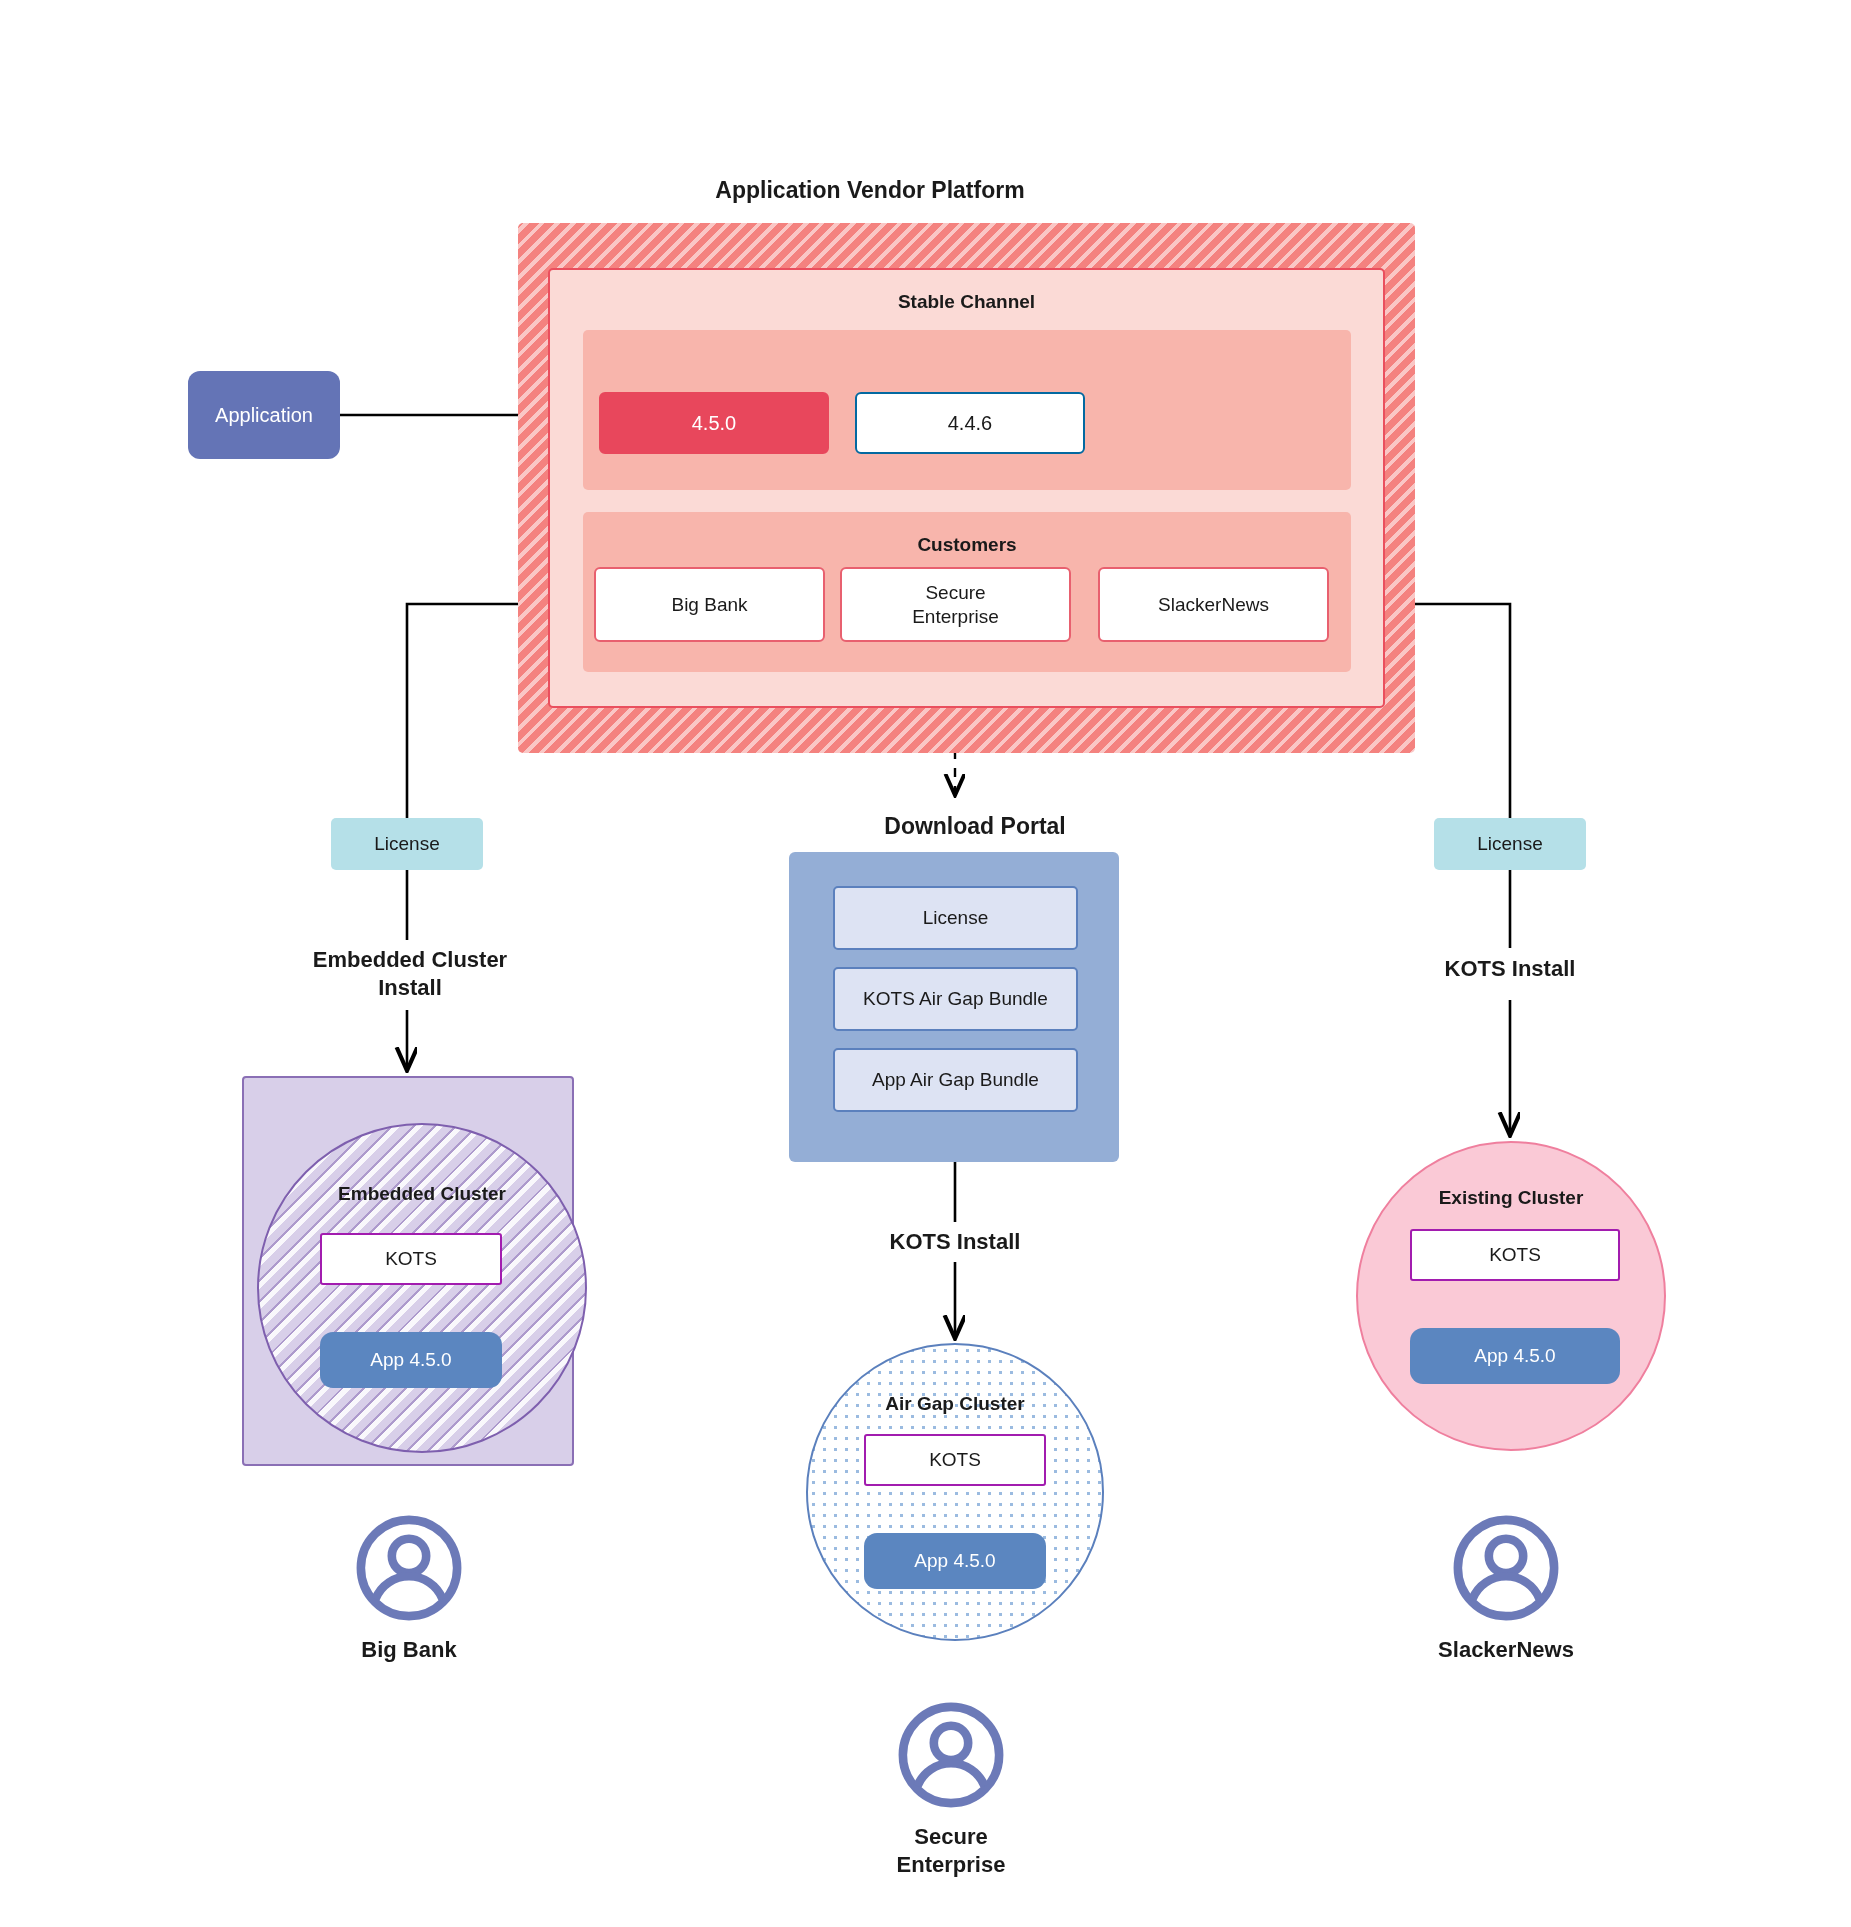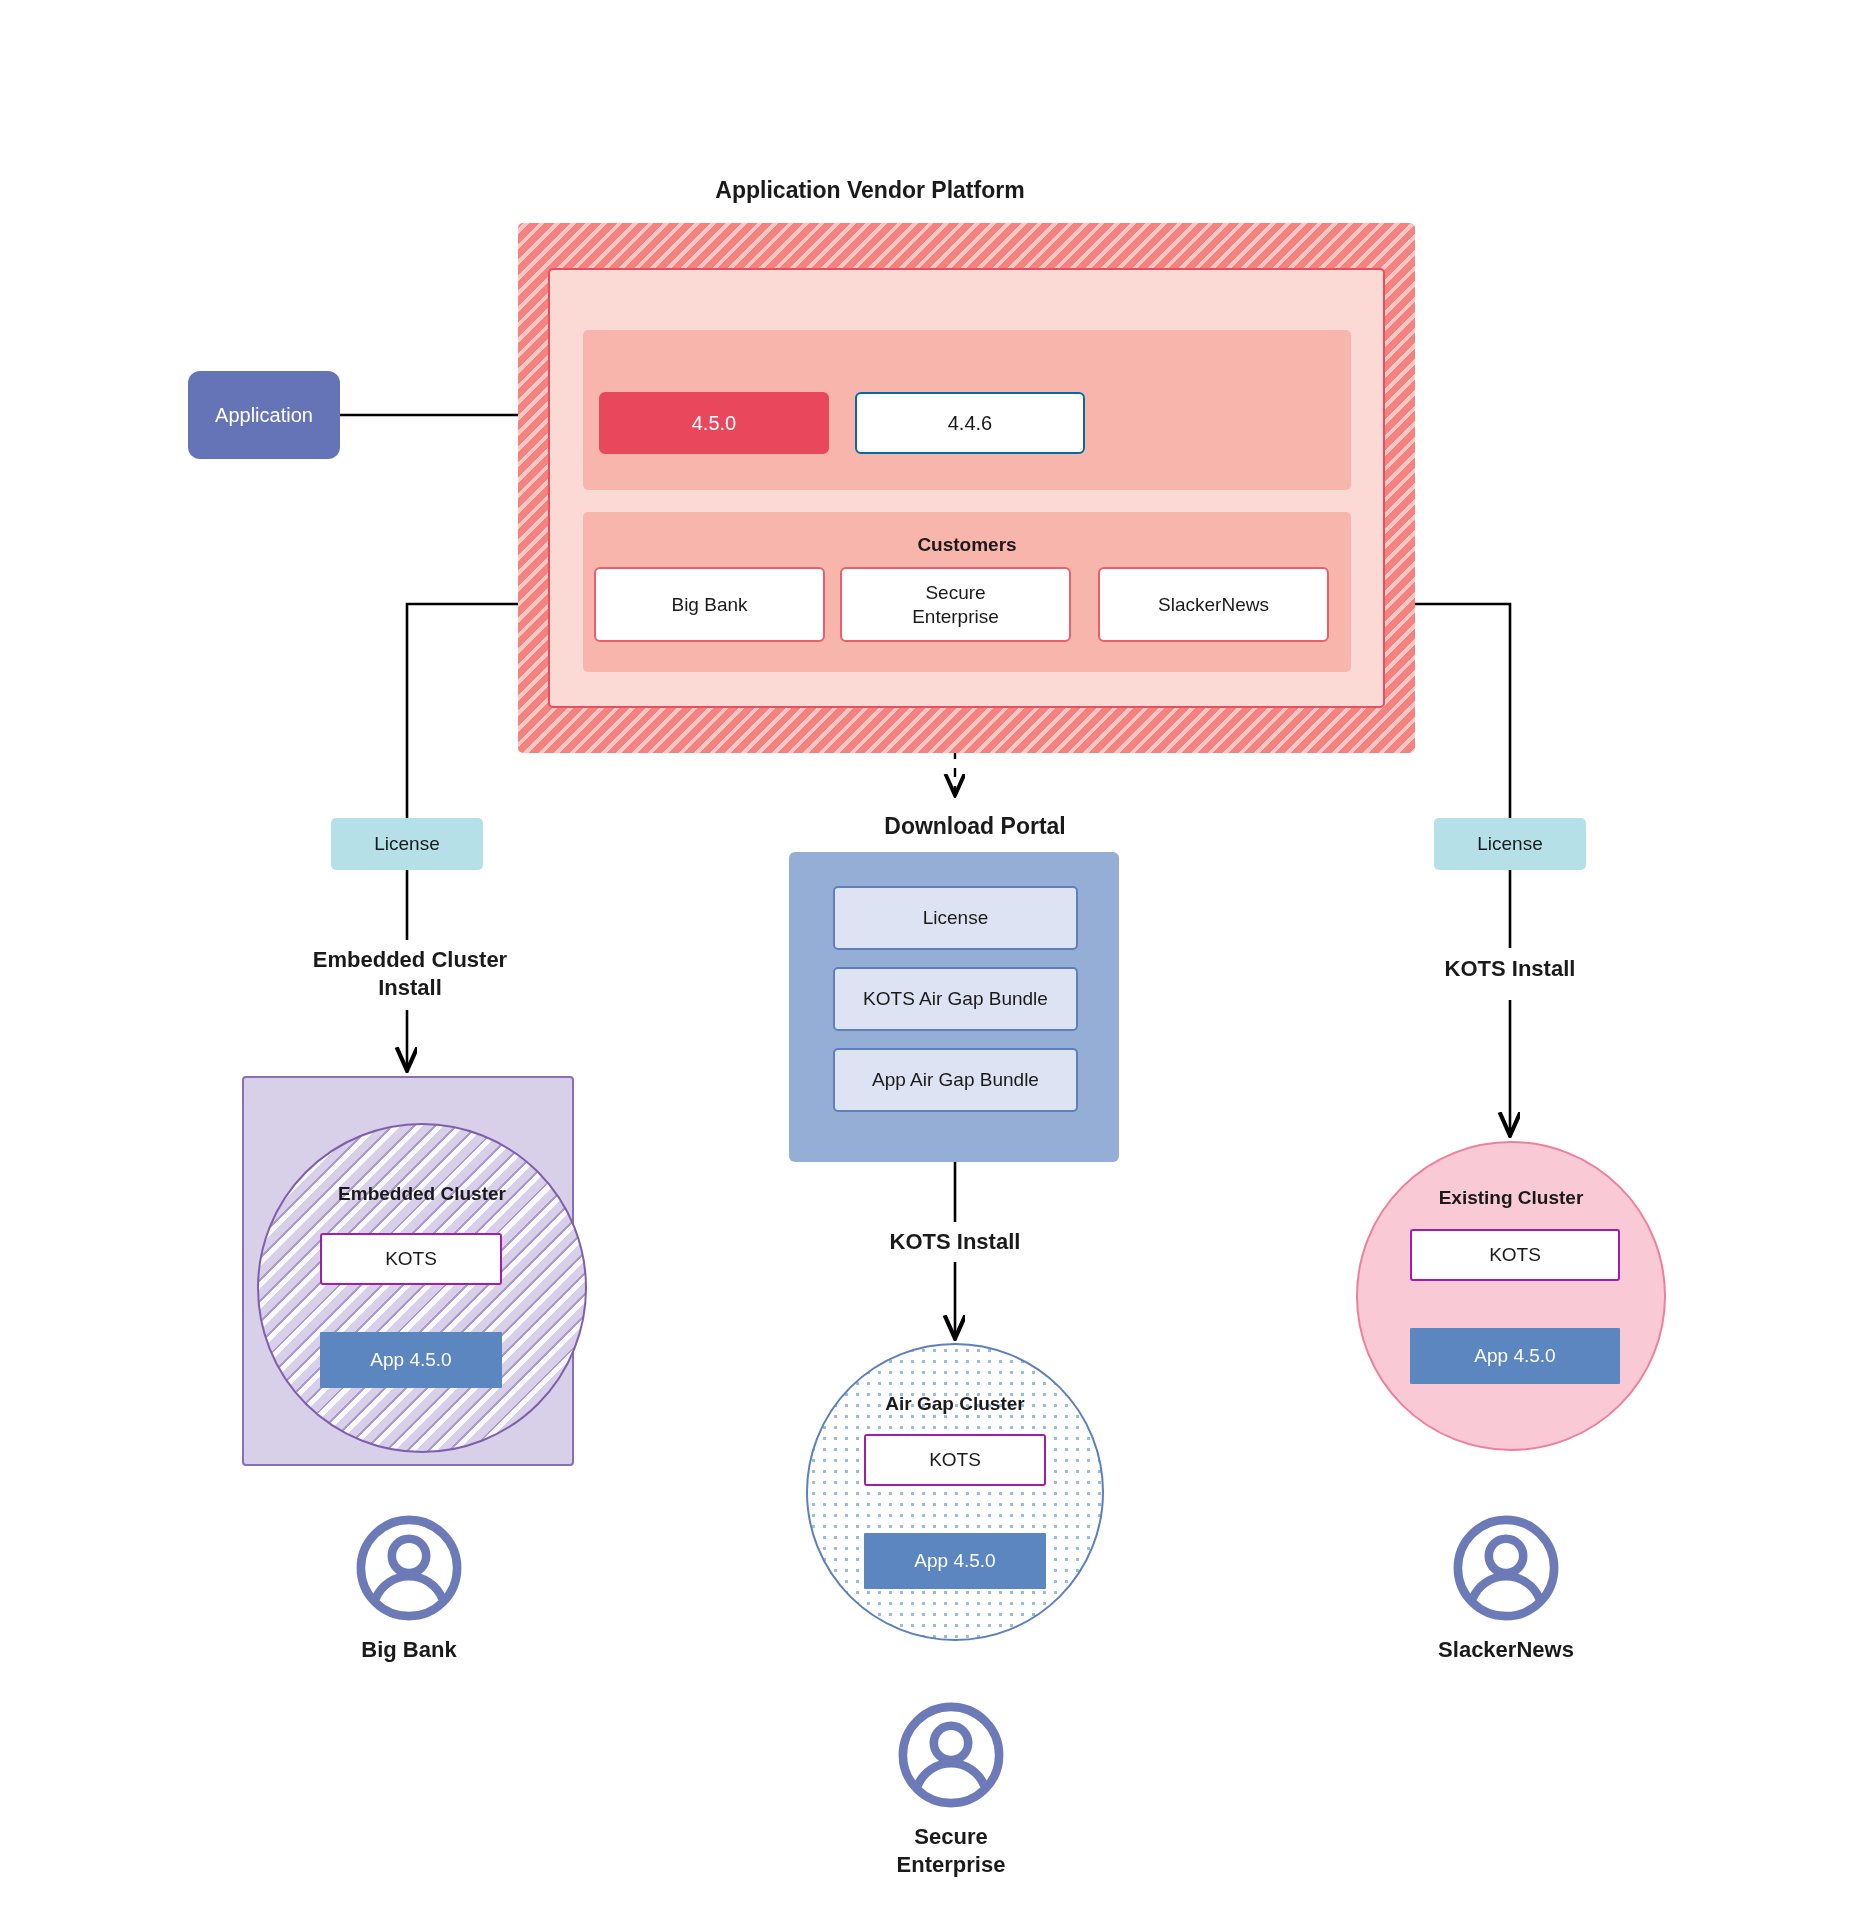--- a/index.html
+++ b/index.html
@@ -184,21 +184,21 @@
   }
 
   
   .kots-box {
     width: 182px; height: 52px; background: #ffffff;
     border: 2px solid #a21caf; border-radius: 3px;
     font-size: 19px; color: #1a1a1a;
   }
   .app-box {
     width: 182px; height: 56px; background: #5b86c0;
-    border-radius: 1px; font-size: 19px; color: #ffffff;
+    border-radius: 13px; font-size: 19px; color: #ffffff;
   }
   .kots-embedded  { left: 320px;  top: 1233px; }
   .app-embedded   { left: 320px;  top: 1332px; }
   .kots-airgap    { left: 864px;  top: 1434px; }
   .app-airgap     { left: 864px;  top: 1533px; }
   .kots-existing  { left: 1410px; top: 1229px; width: 210px; }
   .app-existing   { left: 1410px; top: 1328px; width: 210px; }
 
   
   .avatar { width: 110px; height: 110px; }
@@ -247,20 +247,21 @@
     <path d="M411,1287 L411,1323" stroke="#000000" stroke-width="2.4" fill="none" stroke-dasharray="7,7" marker-end="url(#arrowsm)"></path>
     <path d="M955,1488 L955,1524" stroke="#000000" stroke-width="2.4" fill="none" stroke-dasharray="7,7" marker-end="url(#arrowsm)"></path>
     <path d="M1515,1283 L1515,1319" stroke="#000000" stroke-width="2.4" fill="none" stroke-dasharray="7,7" marker-end="url(#arrowsm)"></path>
   </svg>
 
   <div class="abs ctr platform-title">Application Vendor Platform</div>
 
   <div class="abs platform-outer"></div>
 
   <div class="abs stable-channel"></div>
+  <div class="abs ctr stable-channel-title">Stable Channel</div>
 
   <div class="abs release-history"></div>
 
   <div class="abs ctr release-box current">4.5.0</div>
   <div class="abs ctr release-box past">4.4.6</div>
 
   <div class="abs customers"></div>
   <div class="abs ctr customers-title">Customers</div>
 
   <div class="abs ctr customer-box cust-0">Big Bank</div>

